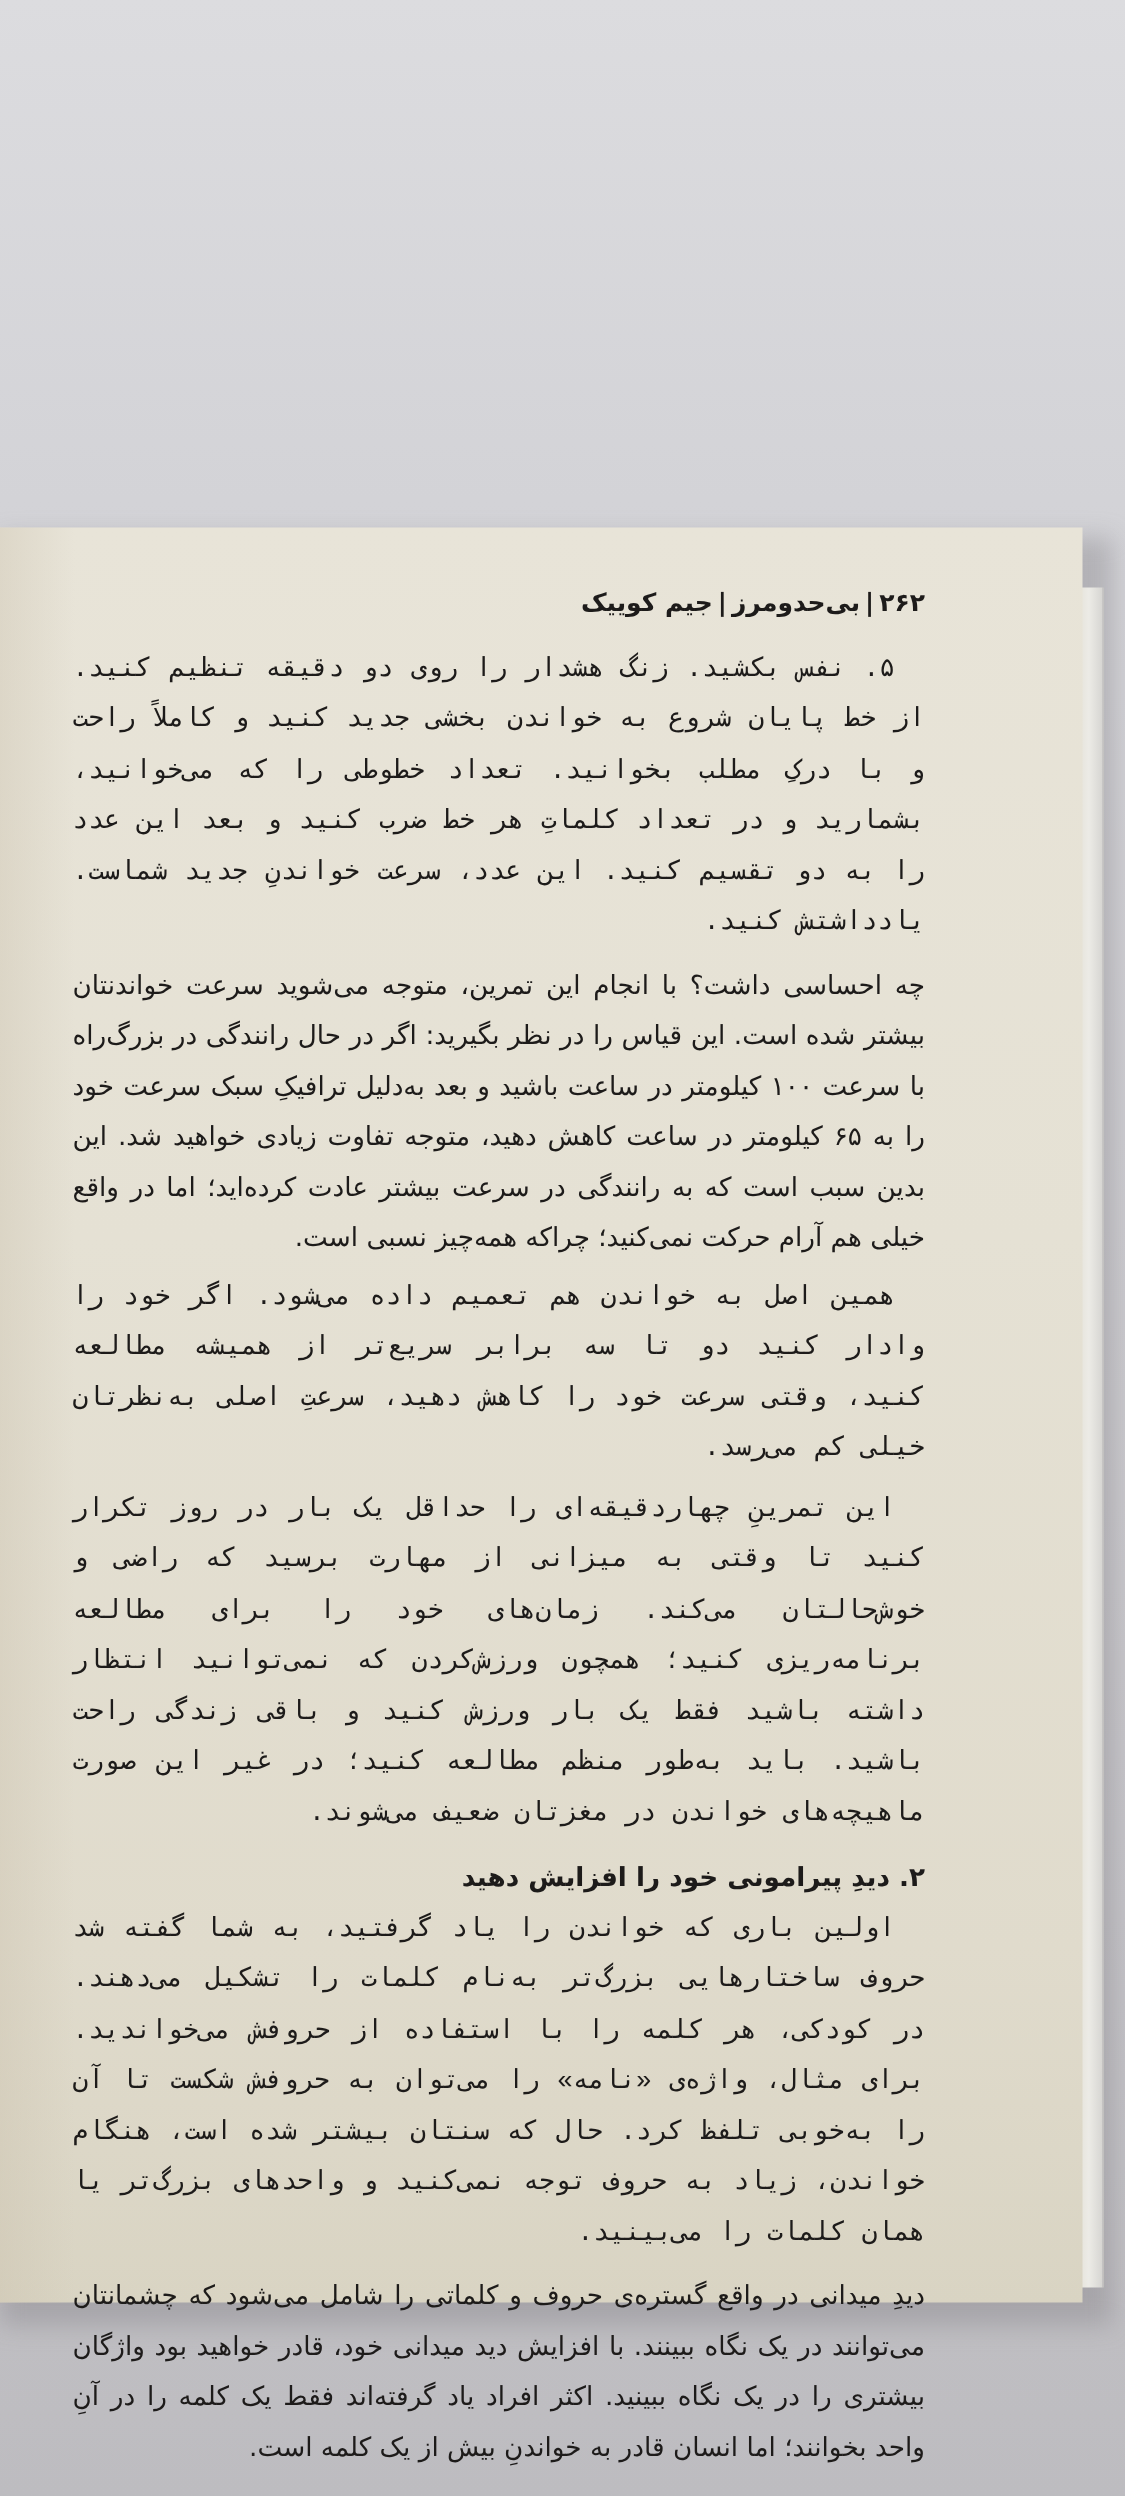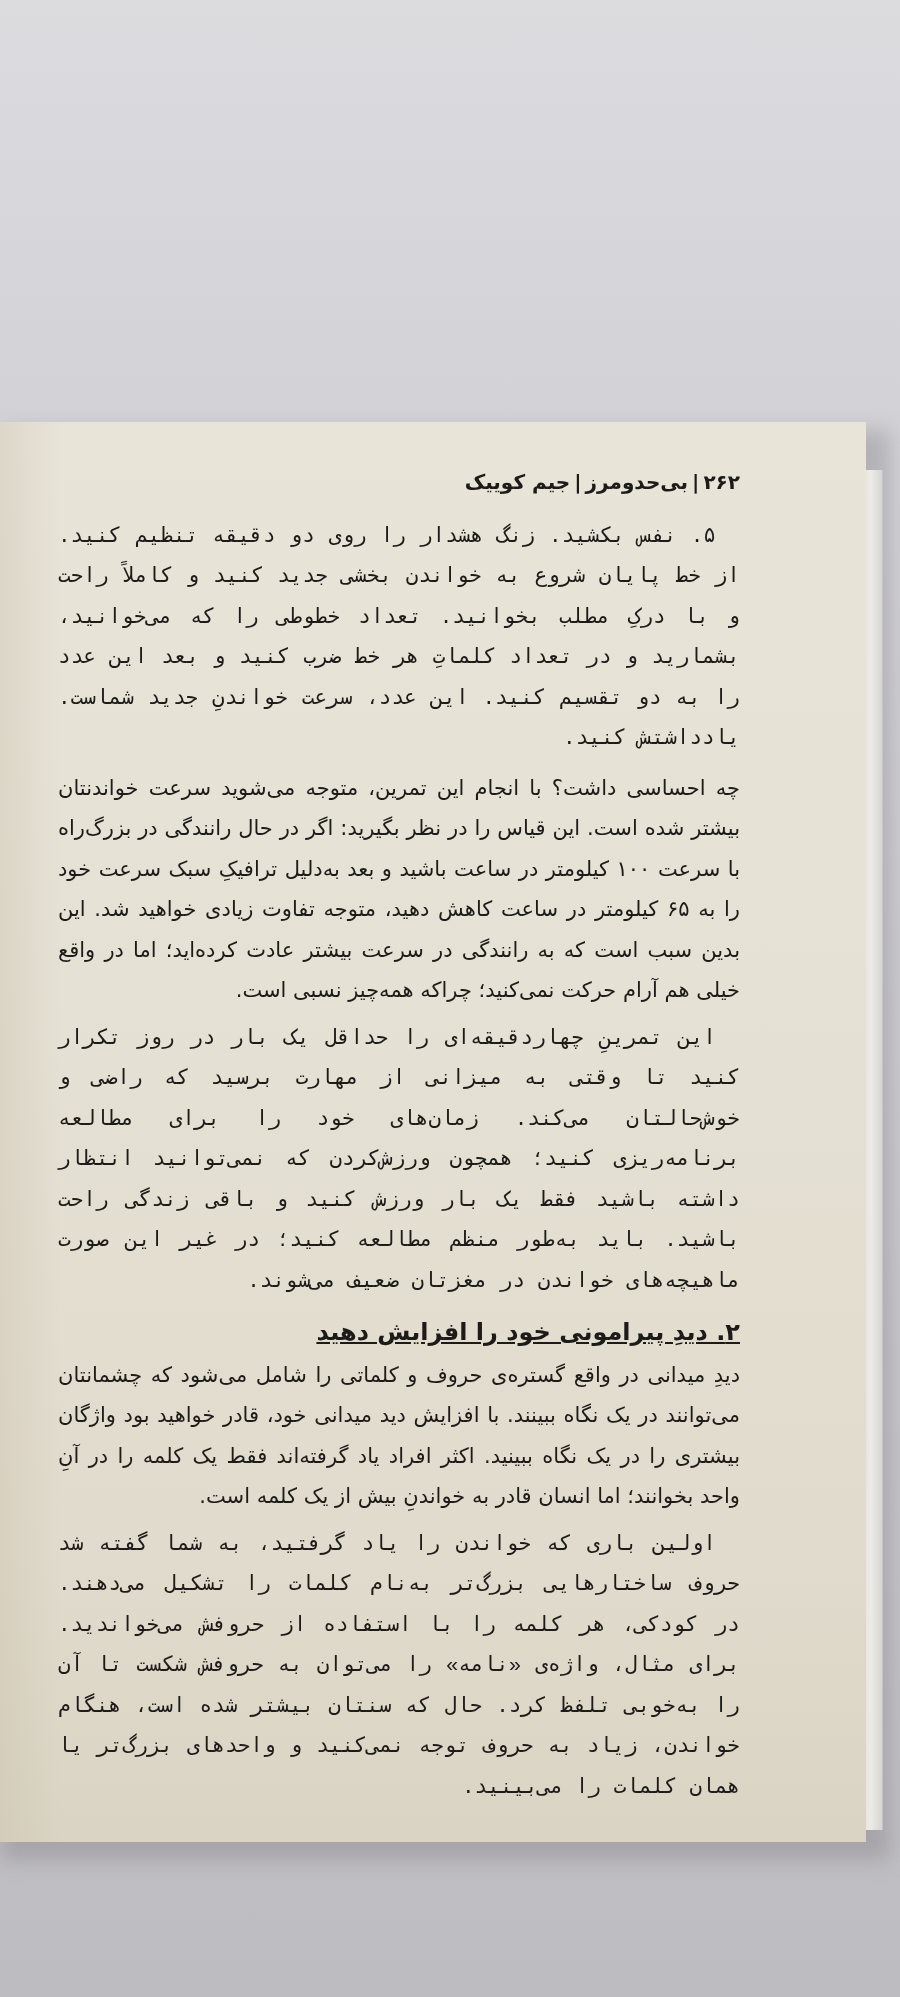--- a/index.html
+++ b/index.html
@@ -74,40 +74,40 @@
   .para {
     margin: 0 0 8px 0;
     text-indent: 0;
   }
   .para.indent {
     text-indent: 24px;
     font-family: Liberation Mono, monospace;
   }
   .heading {
     font-weight: bold;
-    font-size: 24px;
+    font-size: 21px;
     margin: 10px 0 2px 0;
     text-indent: 0;
-    text-decoration: underline;
   }
 </style>
 </head>
 <body>
 
 <div class="shadow"></div>
 <div class="page-stack"></div>
 
 <div class="page">
   <div class="text-block">
     <div class="header">
       <span>۲۶۲</span><span class="sep">|</span><span>بی‌حدومرز</span><span class="sep">|</span><span>جیم کوییک</span>
     </div>
 
     <p class="para indent">۵. نفس بکشید. زنگ هشدار را روی دو دقیقه تنظیم کنید. از خط پایان شروع به خواندن بخشی جدید کنید و کاملاً راحت و با درکِ مطلب بخوانید. تعداد خطوطی را که می‌خوانید، بشمارید و در تعداد کلماتِ هر خط ضرب کنید و بعد این عدد را به دو تقسیم کنید. این عدد، سرعت خواندنِ جدید شماست. یادداشتش کنید.</p>
     <p class="para">چه احساسی داشت؟ با انجام این تمرین، متوجه می‌شوید سرعت خواندنتان بیشتر شده است. این قیاس را در نظر بگیرید: اگر در حال رانندگی در بزرگ‌راه با سرعت ۱۰۰ کیلومتر در ساعت باشید و بعد به‌دلیل ترافیکِ سبک سرعت خود را به ۶۵ کیلومتر در ساعت کاهش دهید، متوجه تفاوت زیادی خواهید شد. این بدین سبب است که به رانندگی در سرعت بیشتر عادت کرده‌اید؛ اما در واقع خیلی هم آرام حرکت نمی‌کنید؛ چراکه همه‌چیز نسبی است.</p>
+    <p class="para indent">همین اصل به خواندن هم تعمیم داده می‌شود. اگر خود را وادار کنید دو تا سه برابر سریع‌تر از همیشه مطالعه کنید، وقتی سرعت خود را کاهش دهید، سرعتِ اصلی به‌نظرتان خیلی کم می‌رسد.</p>
     <p class="para indent">این تمرینِ چهاردقیقه‌ای را حداقل یک بار در روز تکرار کنید تا وقتی به میزانی از مهارت برسید که راضی و خوش‌حالتان می‌کند. زمان‌های خود را برای مطالعه برنامه‌ریزی کنید؛ همچون ورزش‌کردن که نمی‌توانید انتظار داشته باشید فقط یک بار ورزش کنید و باقی زندگی راحت باشید. باید به‌طور منظم مطالعه کنید؛ در غیر این صورت ماهیچه‌های خواندن در مغزتان ضعیف می‌شوند.</p>
 
     <div class="heading">۲. دیدِ پیرامونی خود را افزایش دهید</div>
 
+    <p class="para indent">اولین باری که خواندن را یاد گرفتید، به شما گفته شد حروف ساختارهایی بزرگ‌تر به‌نام کلمات را تشکیل می‌دهند. در کودکی، هر کلمه را با استفاده از حروفش می‌خواندید. برای مثال، واژه‌ی «نامه» را می‌توان به حروفش شکست تا آن را به‌خوبی تلفظ کرد. حال که سنتان بیشتر شده است، هنگام خواندن، زیاد به حروف توجه نمی‌کنید و واحدهای بزرگ‌تر یا همان کلمات را می‌بینید.</p>
     <p class="para">دیدِ میدانی در واقع گستره‌ی حروف و کلماتی را شامل می‌شود که چشمانتان می‌توانند در یک نگاه ببینند. با افزایش دید میدانی خود، قادر خواهید بود واژگان بیشتری را در یک نگاه ببینید. اکثر افراد یاد گرفته‌اند فقط یک کلمه را در آنِ واحد بخوانند؛ اما انسان قادر به خواندنِ بیش از یک کلمه است.</p>
-    <p class="para indent">اولین باری که خواندن را یاد گرفتید، به شما گفته شد حروف ساختارهایی بزرگ‌تر به‌نام کلمات را تشکیل می‌دهند. در کودکی، هر کلمه را با استفاده از حروفش می‌خواندید. برای مثال، واژه‌ی «نامه» را می‌توان به حروفش شکست تا آن را به‌خوبی تلفظ کرد. حال که سنتان بیشتر شده است، هنگام خواندن، زیاد به حروف توجه نمی‌کنید و واحدهای بزرگ‌تر یا همان کلمات را می‌بینید.</p>
   </div>
 </div>
 
 </body></html>

